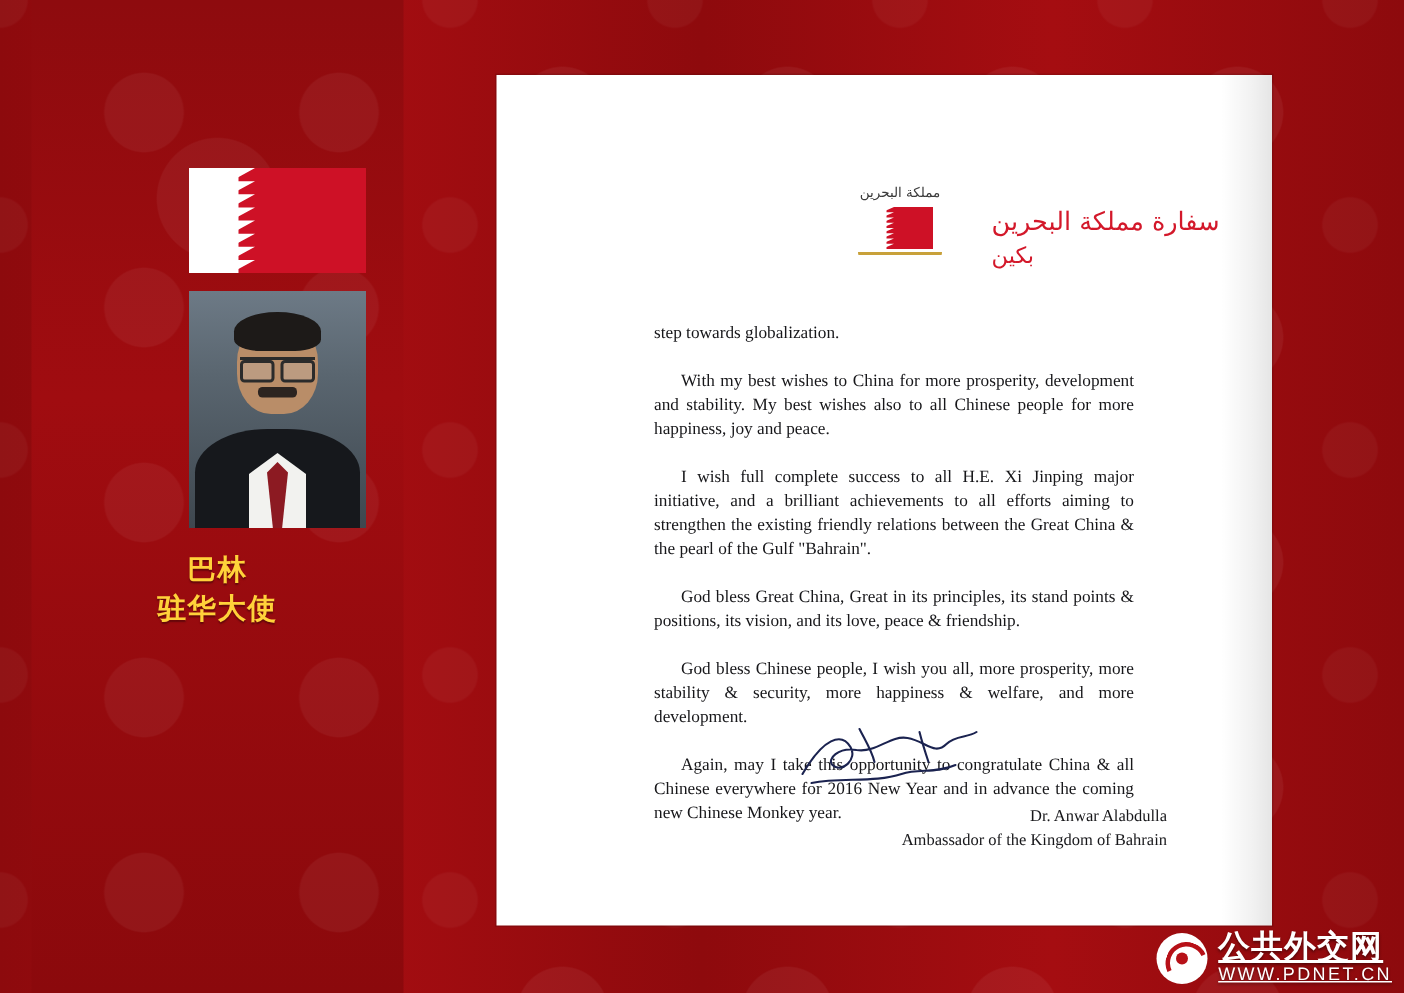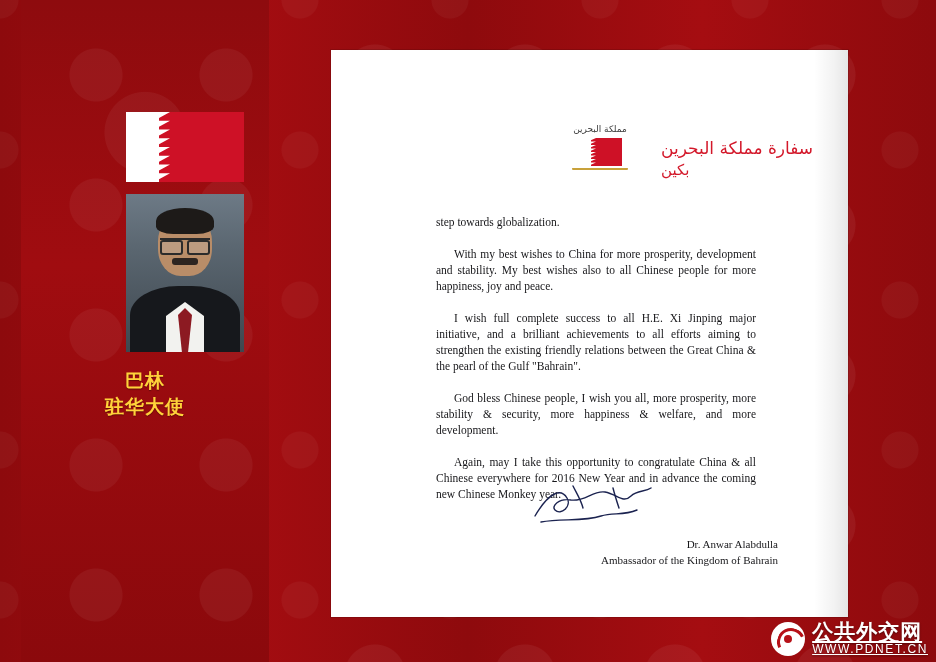--- a/index.html
+++ b/index.html
@@ -406,20 +406,21 @@
       <div class="arabic-title">
         <div class="line1">سفارة مملكة البحرين</div>
         <div class="line2">بكين</div>
       </div>
     </div>
 
     <div class="body-text">
       <p class="no-indent">step towards globalization.</p>
       <p>With my best wishes to China for more prosperity, development and stability. My best wishes also to all Chinese people for more happiness, joy and peace.</p>
       <p>I wish full complete success to all H.E. Xi Jinping major initiative, and a brilliant achievements to all efforts aiming to strengthen the existing friendly relations between the Great China &amp; the pearl of the Gulf "Bahrain".</p>
+      <p>God bless Great China, Great in its principles, its stand points &amp; positions, its vision, and its love, peace &amp; friendship.</p>
       <p>God bless Chinese people, I wish you all, more prosperity, more stability &amp; security, more happiness &amp; welfare, and more development.</p>
       <p>Again, may I take this opportunity to congratulate China &amp; all Chinese everywhere for 2016 New Year and in advance the coming new Chinese Monkey year.</p>
     </div>
 
     <div class="signature">
       <svg width="130" height="52" viewBox="0 0 130 52" fill="none" stroke="#1b2350" stroke-width="1.4" stroke-linecap="round">
         <path d="M8 34 C 22 10, 34 6, 40 16 C 45 24, 34 34, 28 28 C 24 24, 32 16, 44 18 C 58 20, 66 8, 78 10 C 90 12, 96 22, 104 14 C 110 8, 118 10, 124 6"></path>
         <path d="M14 40 C 34 36, 56 40, 74 34 C 86 30, 96 34, 110 28"></path>
         <path d="M46 4 C 50 12, 54 18, 56 26"></path>
         <path d="M86 6 C 88 14, 90 20, 92 26"></path>

